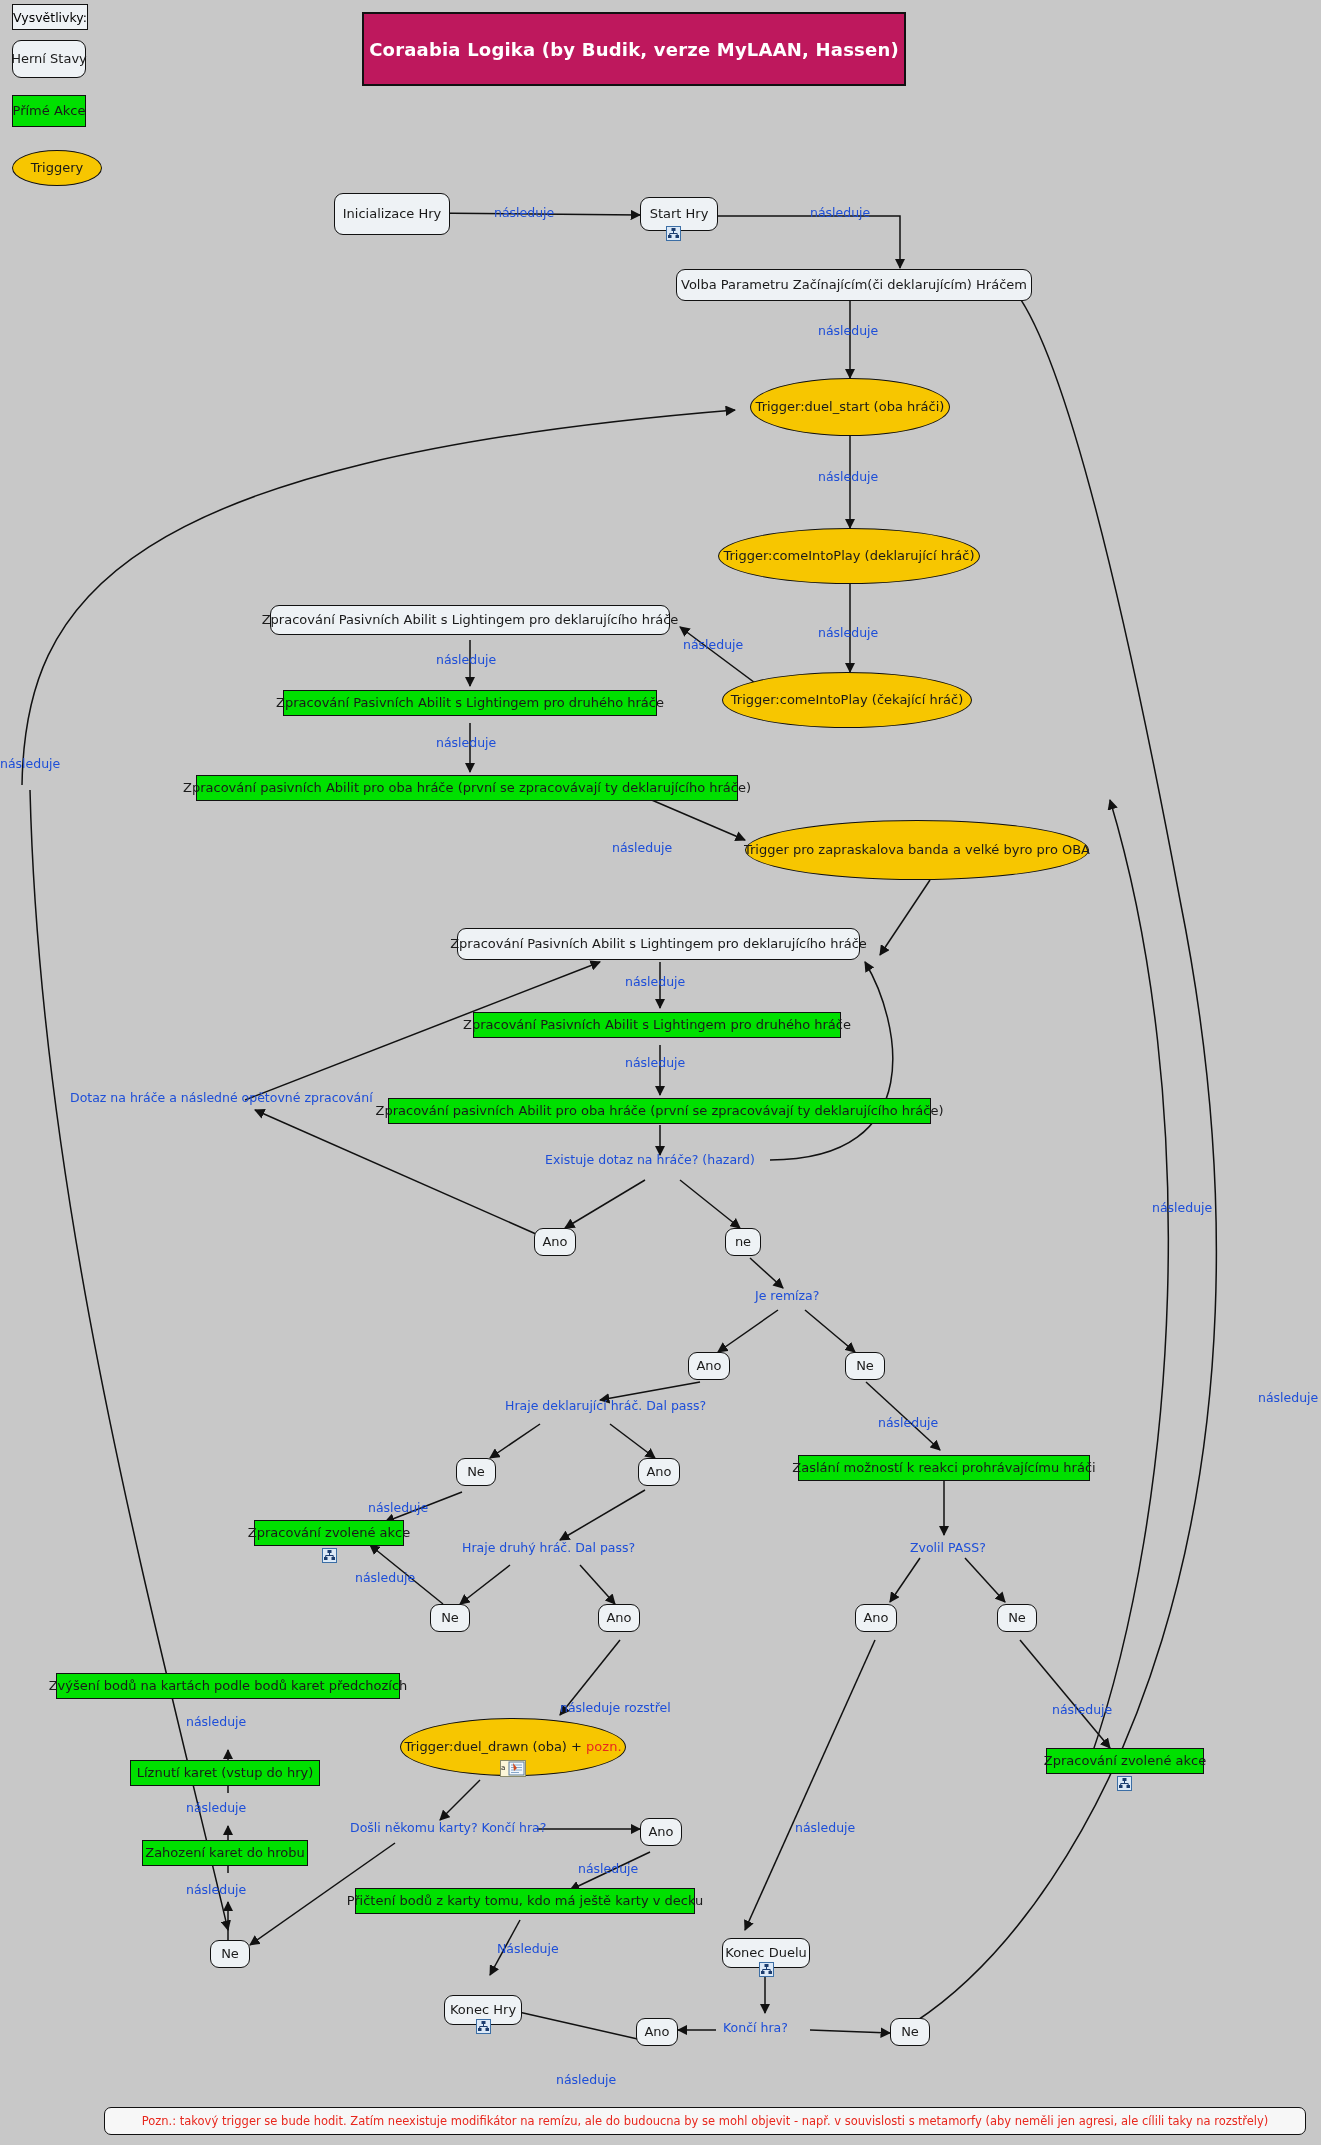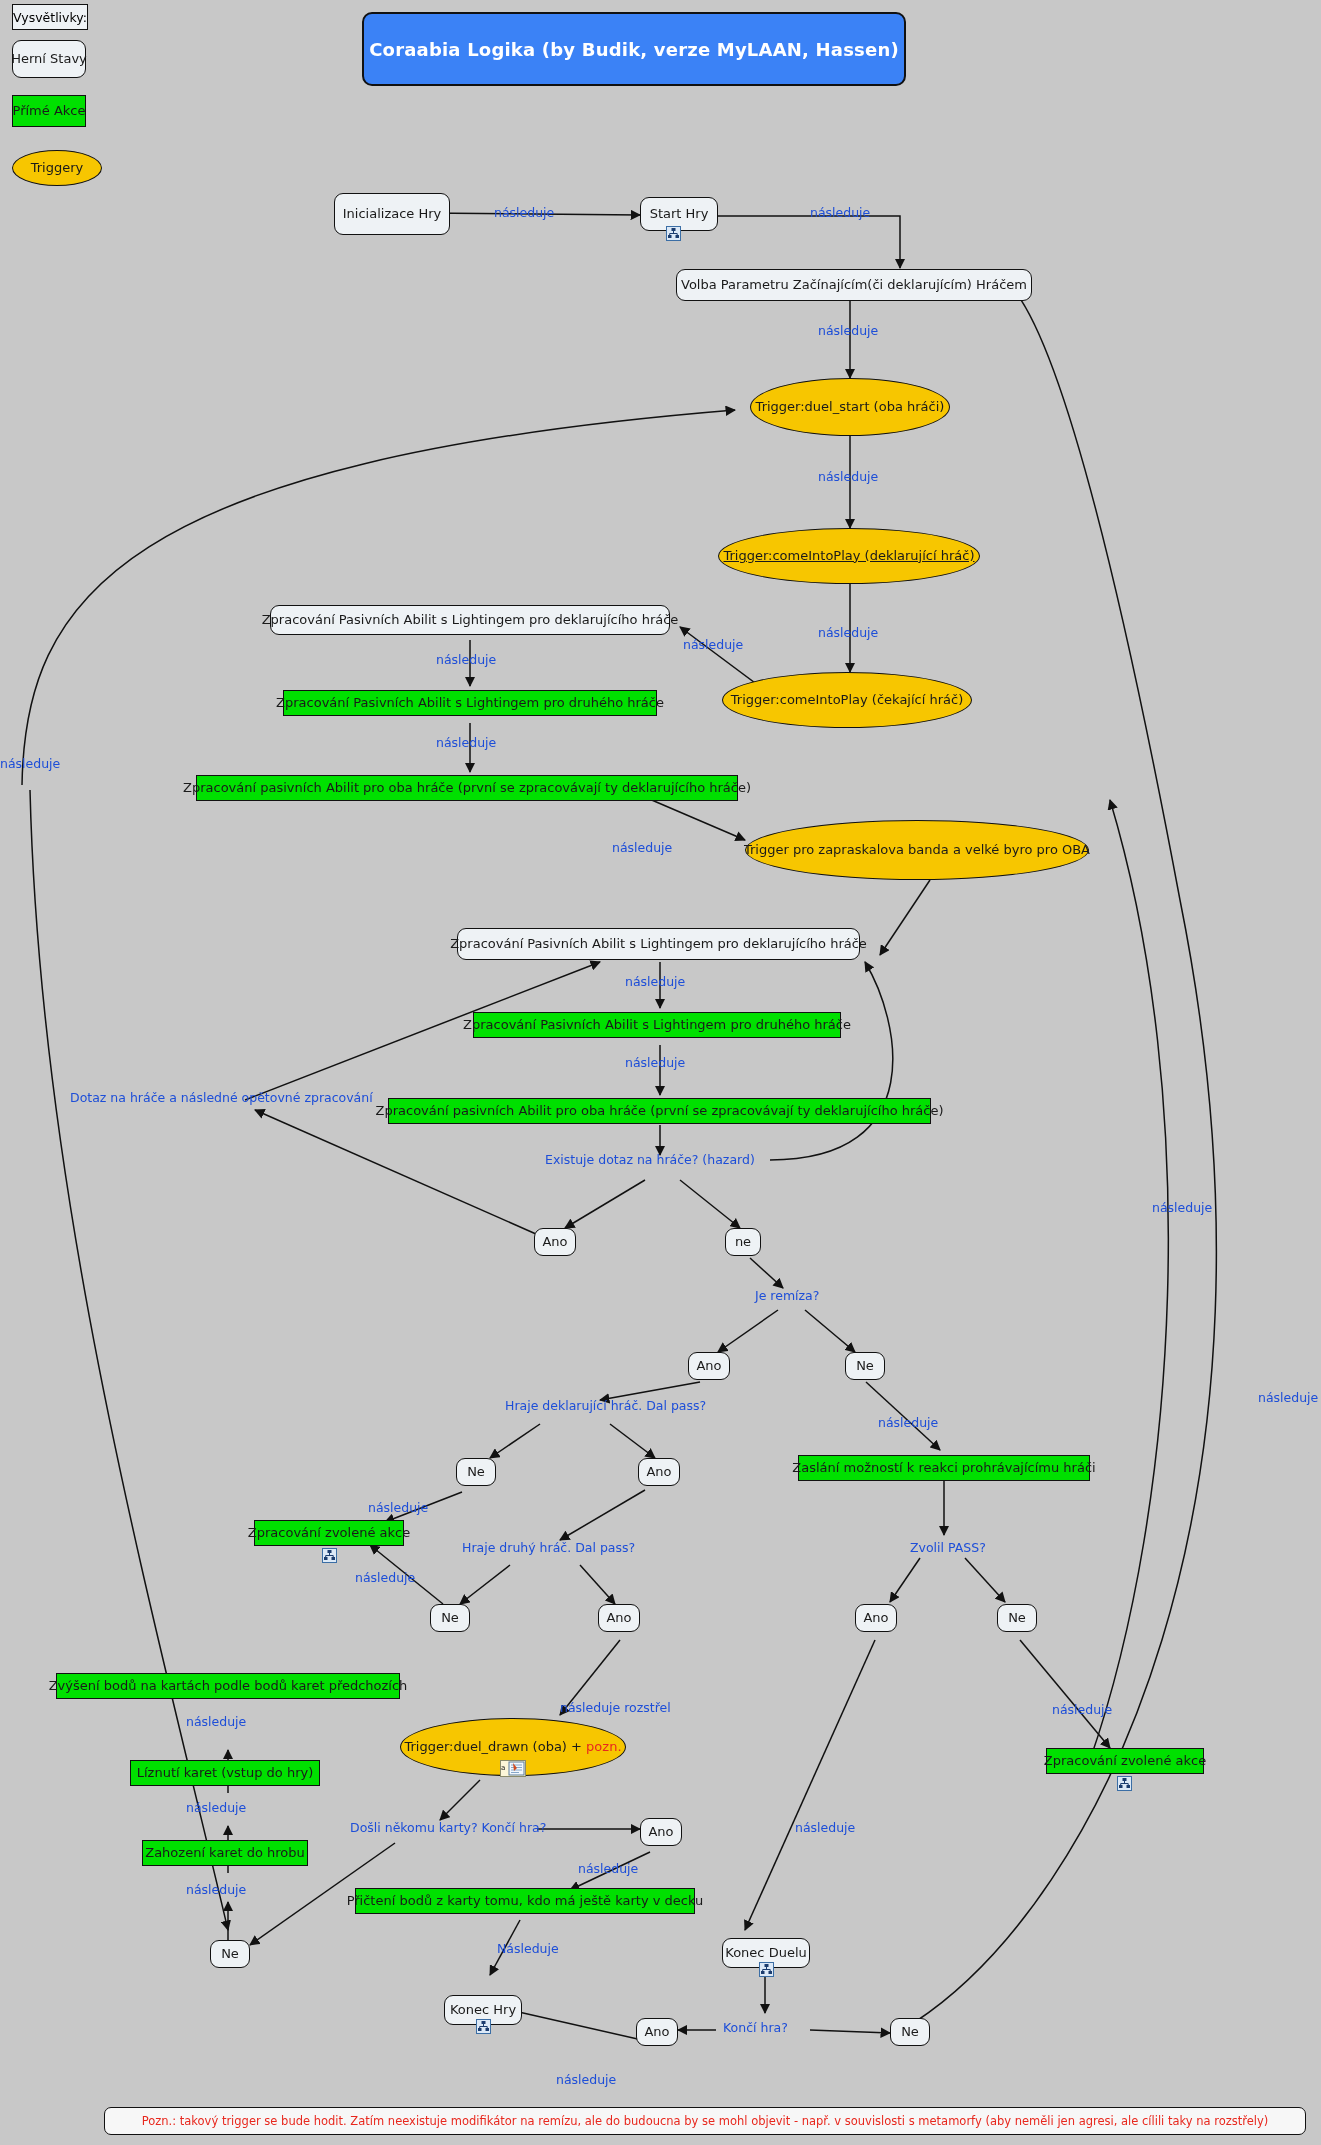--- a/index.html
+++ b/index.html
@@ -59,23 +59,23 @@
   
   .label {
     position: absolute;
     font-size: 12.5px;
     color: #1d4ed8;
     white-space: nowrap;
     background: transparent;
   }
   .title-box {
     position: absolute;
-    background: #3b82f6;
+    background: #be185d;
     border: 2px solid #111;
-    border-radius: 10px;
+    border-radius: 0;
     display: flex;
     align-items: center;
     justify-content: center;
     color: #fff;
     font-weight: bold;
     font-size: 18px;
     letter-spacing: .2px;
   }
   .legend-head {
     position: absolute;
@@ -246,21 +246,21 @@
         <rect x="1" y="8" width="3.5" height="3" fill="#1b3c6e"></rect>
         <rect x="8.5" y="8" width="3.5" height="3" fill="#1b3c6e"></rect>
         <path d="M6.5 4 V6.5 M2.7 8 V6.5 H10.2 V8" stroke="#1b3c6e" fill="none" stroke-width="1"></path>
       </svg>
   </span>
 
   <div class="node state" style="left:676px; top:269px; width:356px; height:32px;">Volba Parametru Začínajícím(či deklarujícím) Hráčem</div>
 
   <div class="node trigger" style="left:750px; top:378px; width:200px; height:58px;">Trigger:duel_start (oba hráči)</div>
 
-  <div class="node trigger" style="left:718px; top:528px; width:262px; height:56px;text-decoration:underline;">Trigger:comeIntoPlay (deklarující hráč)</div>
+  <div class="node trigger" style="left:718px; top:528px; width:262px; height:56px;">Trigger:comeIntoPlay (deklarující hráč)</div>
 
   <div class="node trigger" style="left:722px; top:672px; width:250px; height:56px;">Trigger:comeIntoPlay (čekající hráč)</div>
 
   <div class="node state" style="left:270px; top:605px; width:400px; height:30px;">Zpracování Pasivních Abilit s Lightingem pro deklarujícího hráče</div>
 
   <div class="node action" style="left:283px; top:690px; width:374px; height:26px;">Zpracování Pasivních Abilit s Lightingem pro druhého hráče</div>
 
   <div class="node action" style="left:196px; top:775px; width:542px; height:26px;">Zpracování pasivních Abilit pro oba hráče (první se zpracovávají ty deklarujícího hráče)</div>
 
   <div class="node trigger" style="left:745px; top:820px; width:344px; height:60px;">Trigger pro zapraskalova banda a velké byro pro OBA</div>

